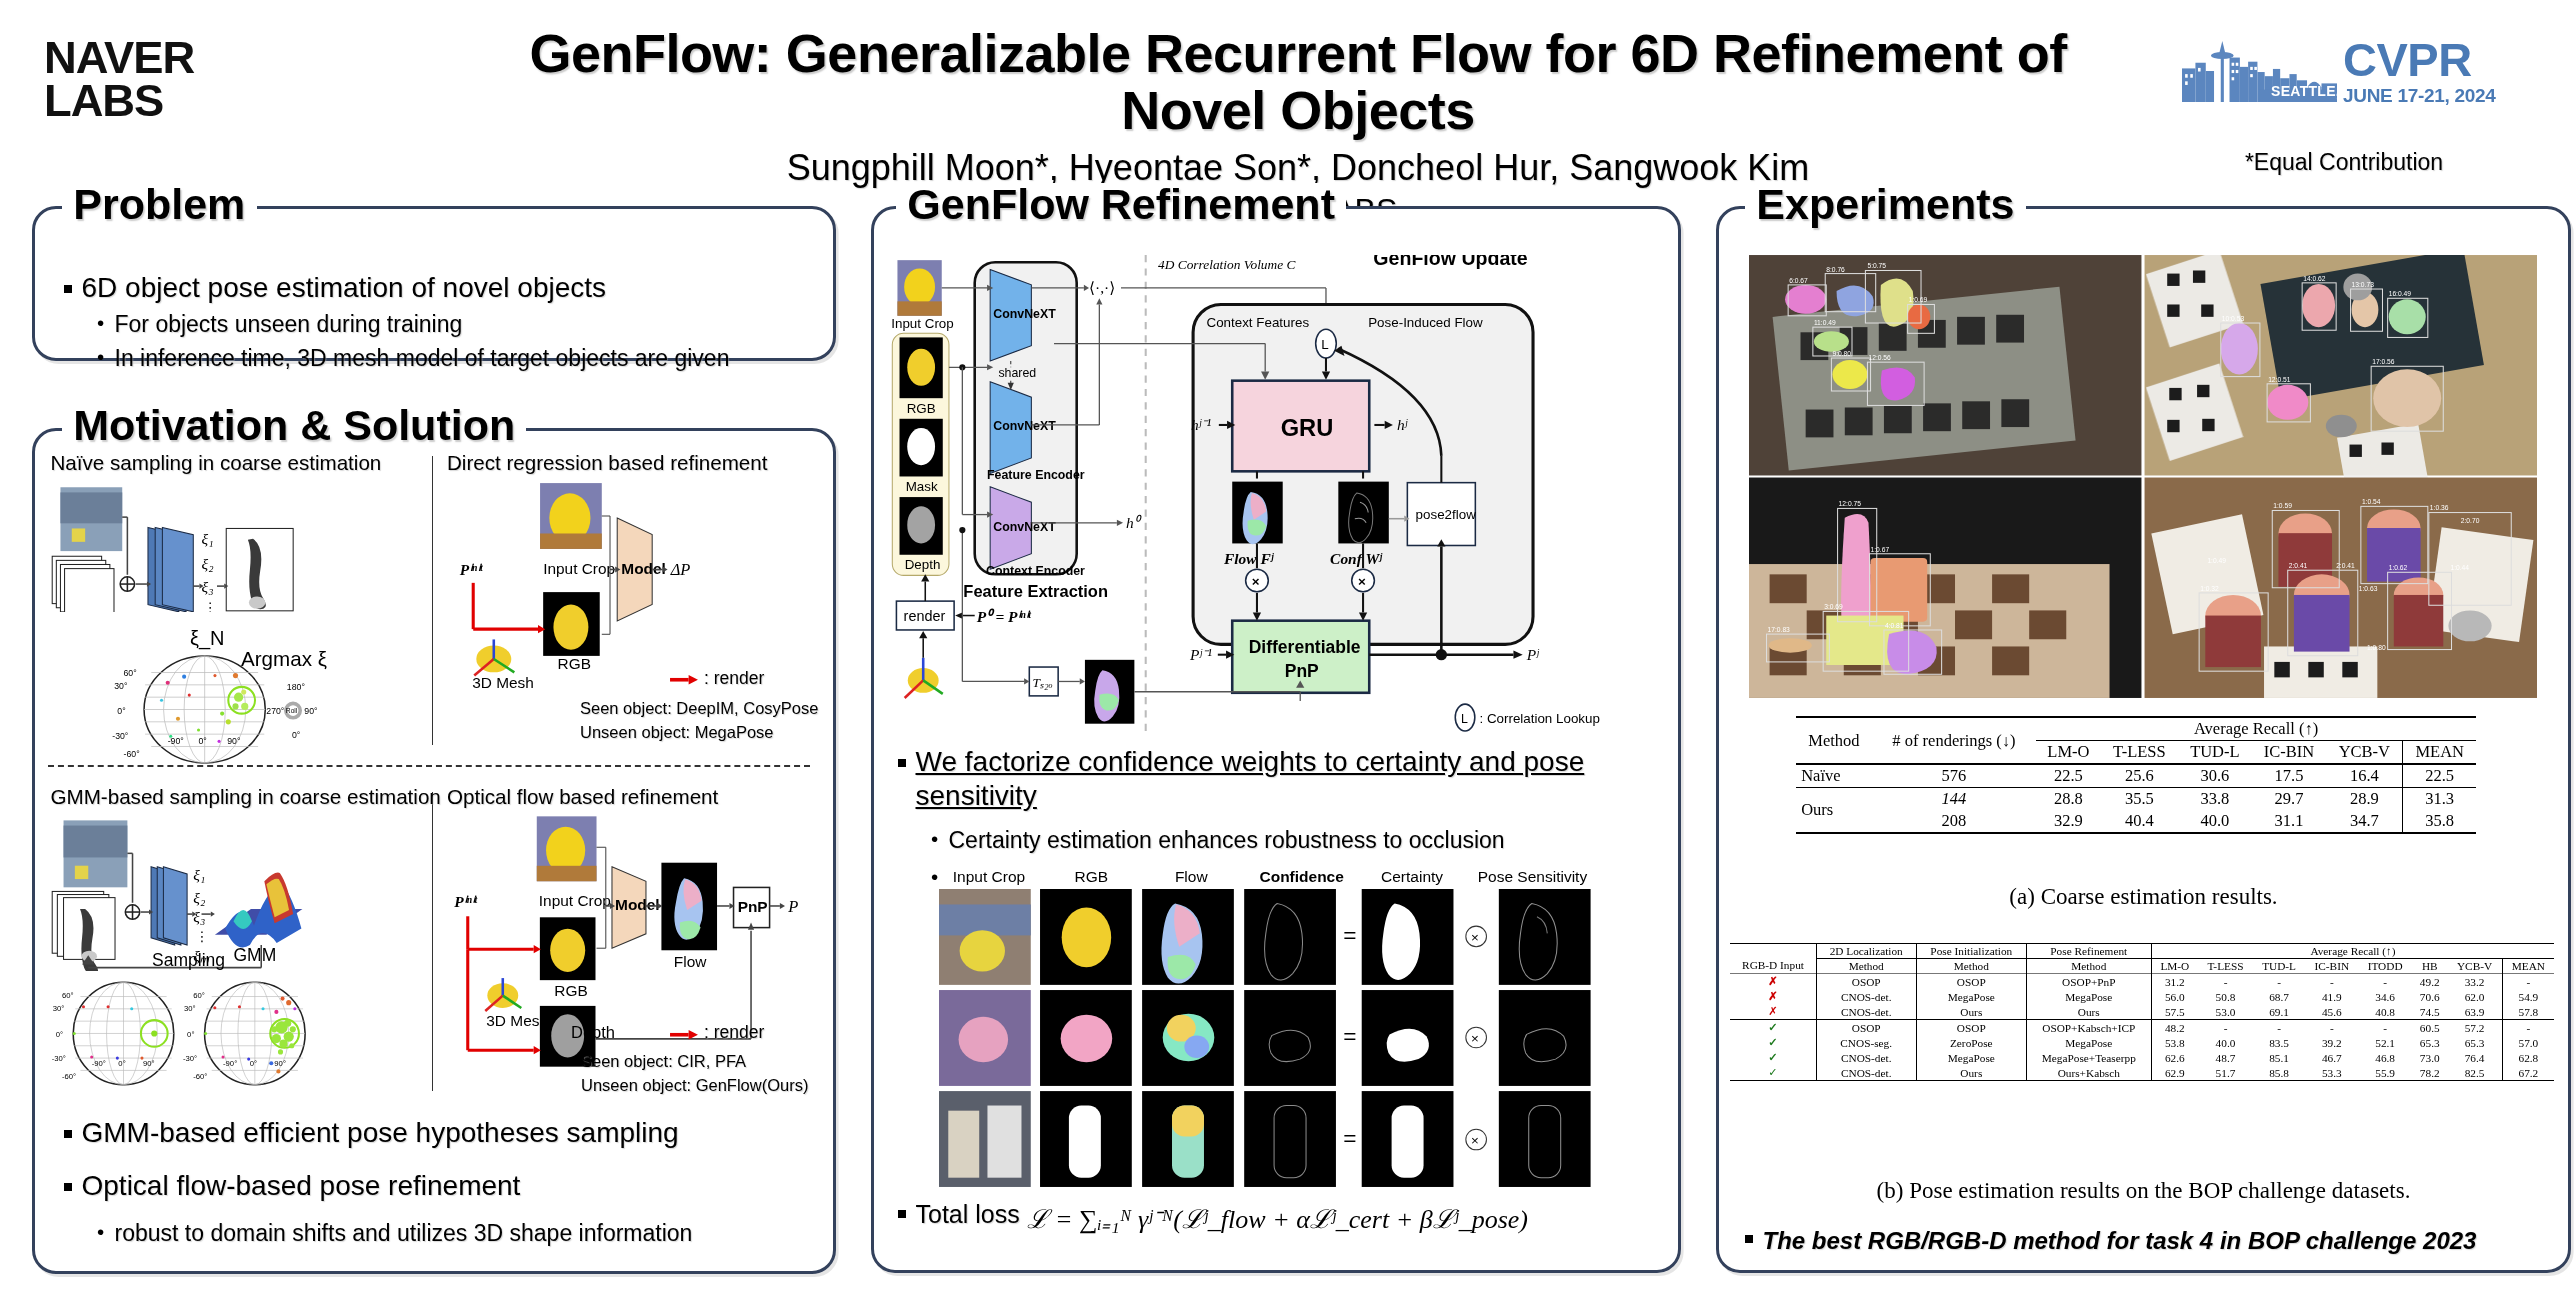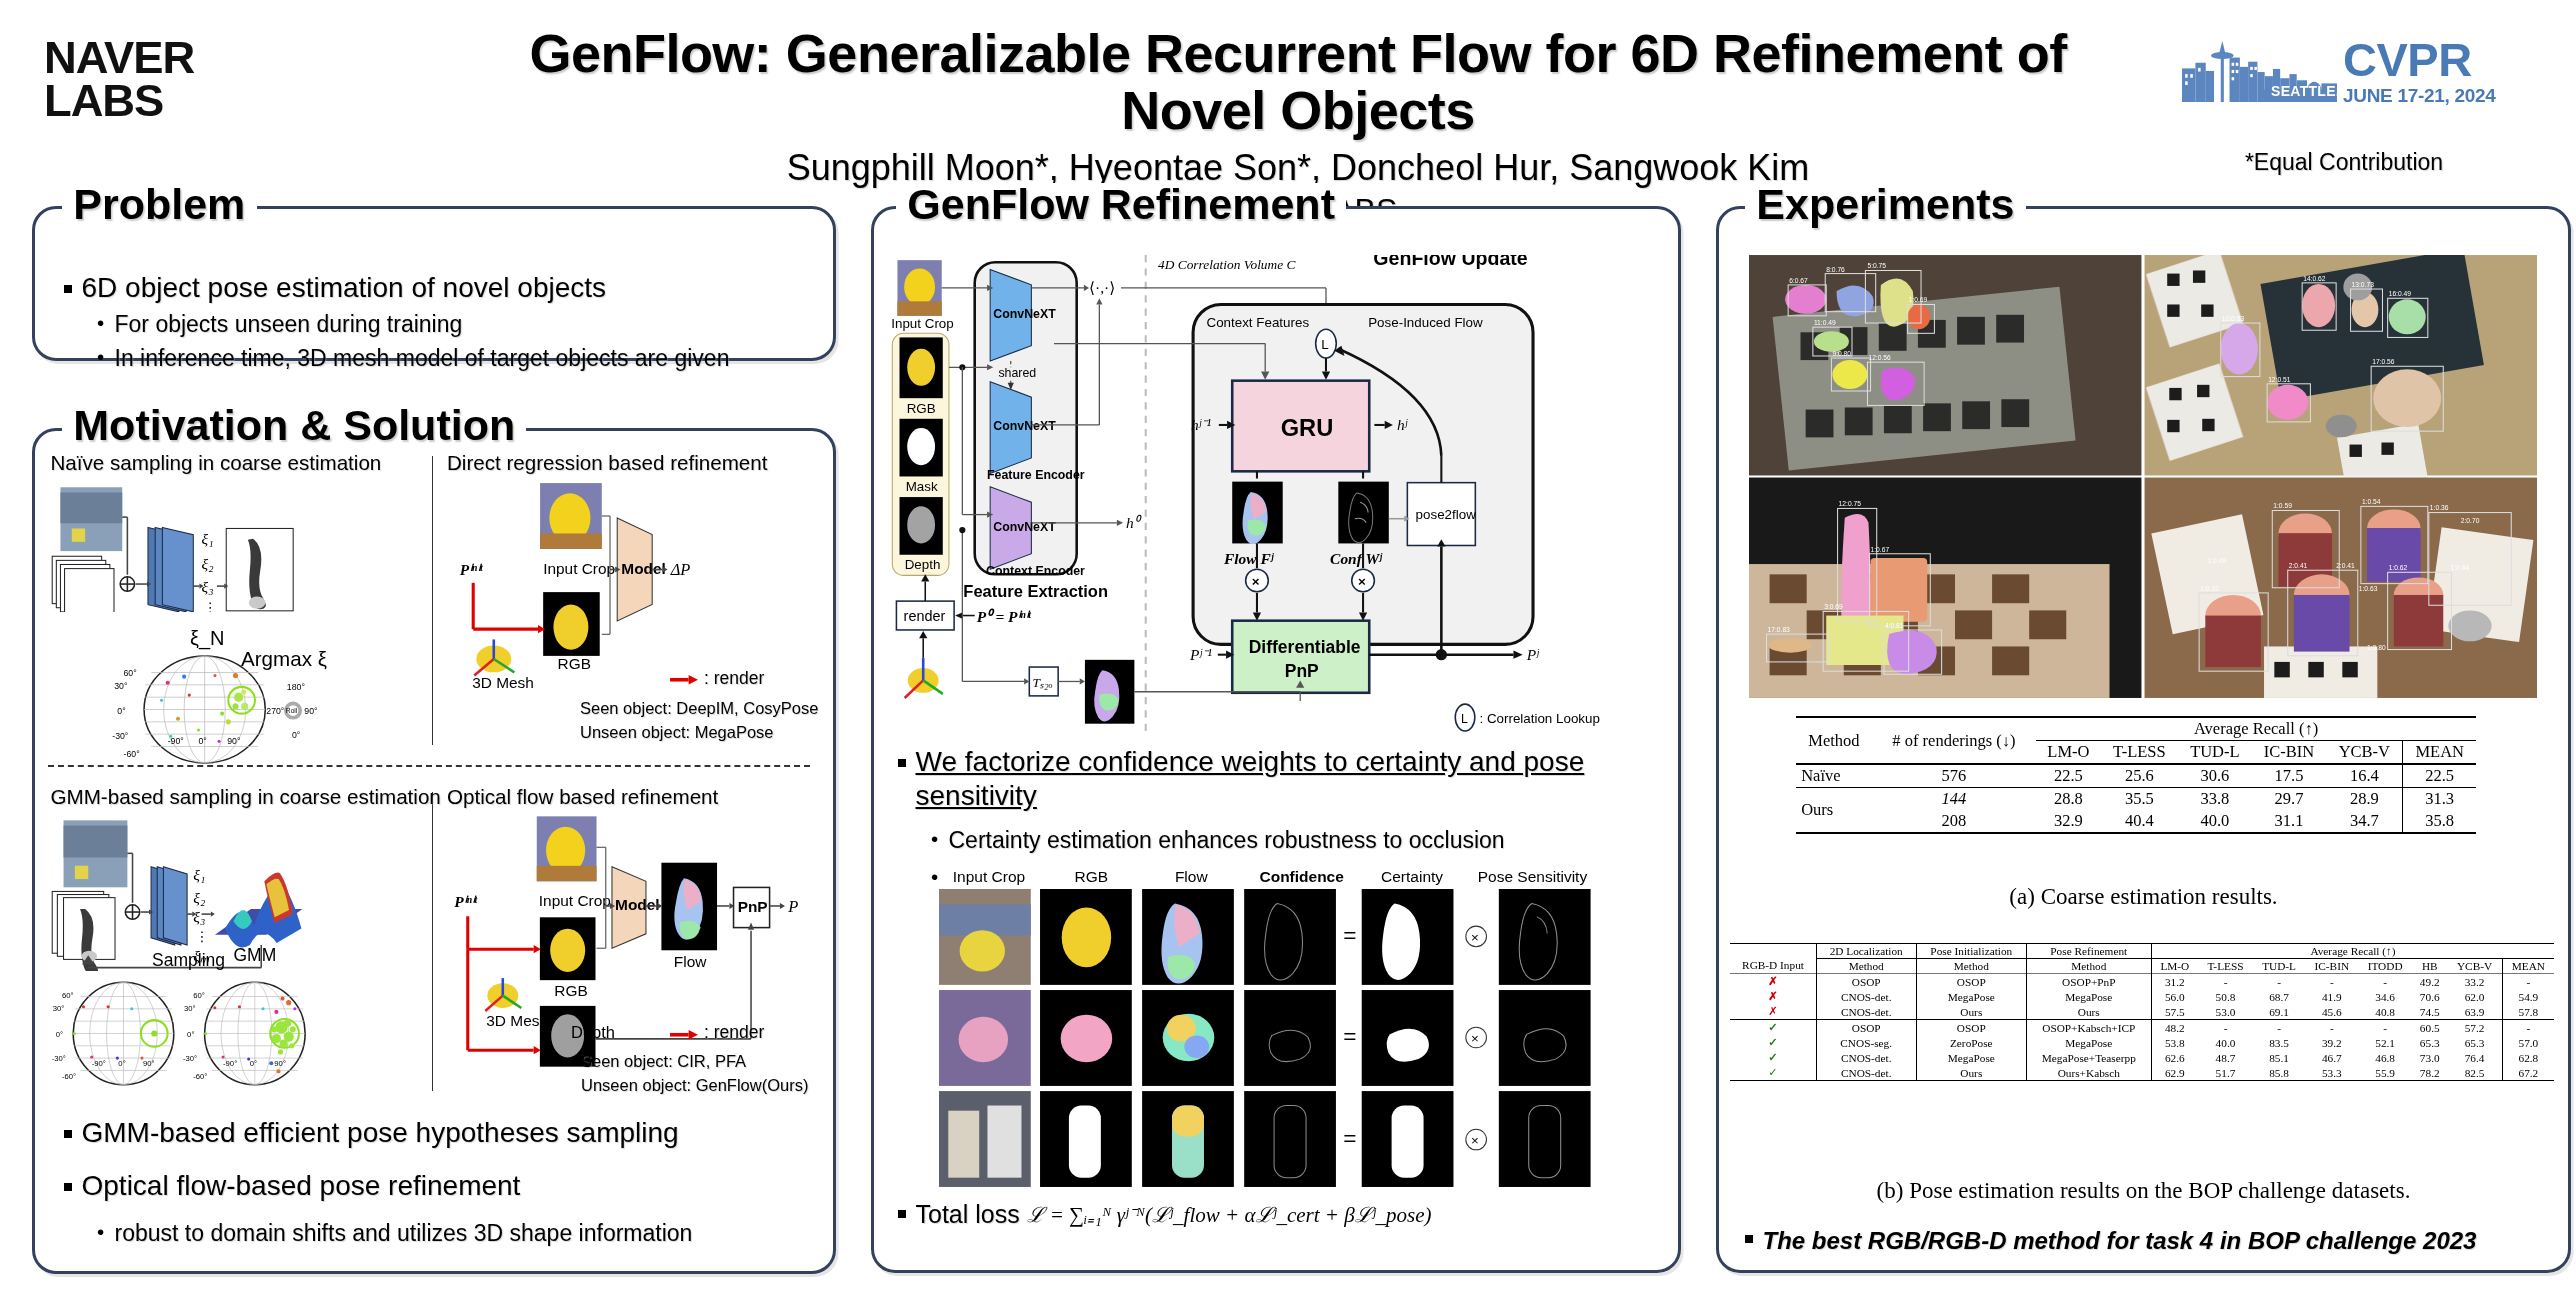--- a/index.html
+++ b/index.html
@@ -721,21 +721,21 @@
         <rect x="1086" y="196" width="178" height="186" fill="#000"></rect>
         <path d="M1140 282 q46 -24 72 4 q14 28 -16 44 q-44 14 -58 -12 q-8 -22 2 -36z" fill="none" stroke="#909090" stroke-width="2"></path>
         <rect x="1086" y="392" width="178" height="186" fill="#000"></rect>
         <rect x="1144" y="420" width="62" height="140" rx="24" fill="none" stroke="#909090" stroke-width="2"></rect>
       </svg>
     </div>
 
     <div style="position:absolute;left:24px;top:991px;display:flex;align-items:flex-start;">
       <span class="mk" style="width:17.5px;flex:0 0 17.5px;padding-top:10.3px;"><i class="sq"></i></span>
       <span style="font-size:25px;text-shadow:1px 1px 1px rgba(175,175,175,.5);">Total loss</span>
-      <span style="font-size:21px;font-family:'Liberation Serif',serif;font-style:italic;margin-left:7.2px;">ℒ = ∑ᵢ₌₁ᴺ γʲ⁻ᴺ(ℒʲ_flow + αℒʲ_cert + βℒʲ_pose)</span>
+      <span style="font-size:26px;font-family:'Liberation Serif',serif;font-style:italic;margin-left:7.2px;">ℒ = ∑ᵢ₌₁ᴺ γʲ⁻ᴺ(ℒʲ_flow + αℒʲ_cert + βℒʲ_pose)</span>
     </div>
   </div>
   <div class="sec-title" style="left:896px;top:183px;">GenFlow Refinement</div>
 
   <div class="sec" style="left:1716px;top:206px;width:849px;height:1061px;">
 
     <div style="position:absolute;left:30px;top:46px;width:788px;height:443px;">
       <svg width="788" height="443" viewBox="0 0 1530 860">
 
         <rect x="0" y="0" width="762" height="428" fill="#4f4238"></rect>

